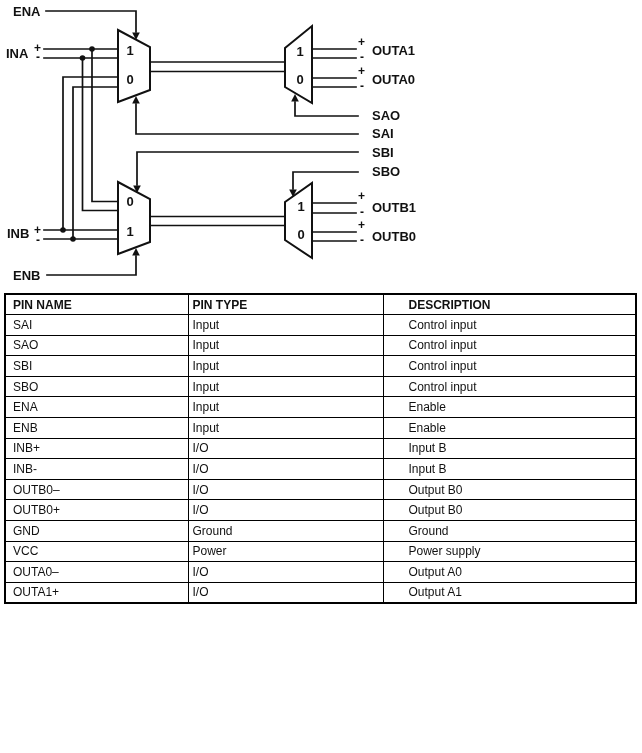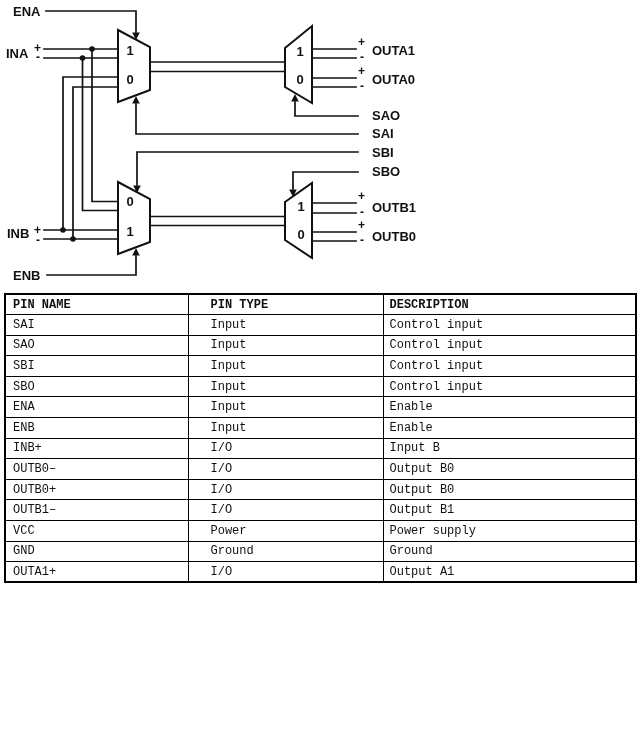--- a/index.html
+++ b/index.html
@@ -26,35 +26,34 @@
   .arrow{ fill: #111; stroke: none; }
 
   #pin-table {
     position: absolute; left: 4px; top: 293px;
     width: 633px;
     border-collapse: collapse;
     table-layout: fixed;
     border: 2px solid #000;
     font-size: 12px;
     line-height: 1;
-    font-family: Liberation Mono, monospace;
   }
   #pin-table th, #pin-table td {
     border: 1px solid #000;
     height: 20.6px;
     vertical-align: middle;
     text-align: left;
     font-weight: normal;
     white-space: nowrap;
     overflow: hidden;
   }
   #pin-table th { font-weight: bold; }
   #pin-table th:nth-child(1), #pin-table td:nth-child(1) { padding-left: 7px; }
-  #pin-table th:nth-child(2), #pin-table td:nth-child(2) { padding-left: 22px; }
-  #pin-table th:nth-child(3), #pin-table td:nth-child(3) { padding-left: 6px; }
+  #pin-table th:nth-child(2), #pin-table td:nth-child(2) { padding-left: 4px; }
+  #pin-table th:nth-child(3), #pin-table td:nth-child(3) { padding-left: 25px; }
 </style>
 </head>
 <body>
 
 <div id="figure">
   <svg width="642" height="290" viewBox="0 0 642 290">
 
     <polygon class="mux" points="118,30 150,47 150,90 118,102"></polygon>
     <polygon class="mux" points="118,182 150,199 150,242 118,254"></polygon>
     <polygon class="mux" points="285,48 312,26 312,103 285,87"></polygon>
@@ -183,43 +182,48 @@
         <td>ENB</td>
         <td>Input</td>
         <td>Enable</td>
       </tr>
     <tr>
         <td>INB+</td>
         <td>I/O</td>
         <td>Input B</td>
       </tr>
     <tr>
+        <td>INB-</td>
+        <td>I/O</td>
+        <td>Input B</td>
+      </tr>
+    <tr>
         <td>OUTB0–</td>
         <td>I/O</td>
         <td>Output B0</td>
       </tr>
     <tr>
         <td>OUTB0+</td>
         <td>I/O</td>
         <td>Output B0</td>
       </tr>
     <tr>
-        <td>OUTB1–</td>
-        <td>I/O</td>
-        <td>Output B1</td>
+        <td>GND</td>
+        <td>Ground</td>
+        <td>Ground</td>
       </tr>
     <tr>
         <td>VCC</td>
         <td>Power</td>
         <td>Power supply</td>
       </tr>
     <tr>
-        <td>GND</td>
-        <td>Ground</td>
-        <td>Ground</td>
+        <td>OUTA0–</td>
+        <td>I/O</td>
+        <td>Output A0</td>
       </tr>
     <tr>
         <td>OUTA1+</td>
         <td>I/O</td>
         <td>Output A1</td>
       </tr>
   </tbody>
 </table>
 
 </body></html>

